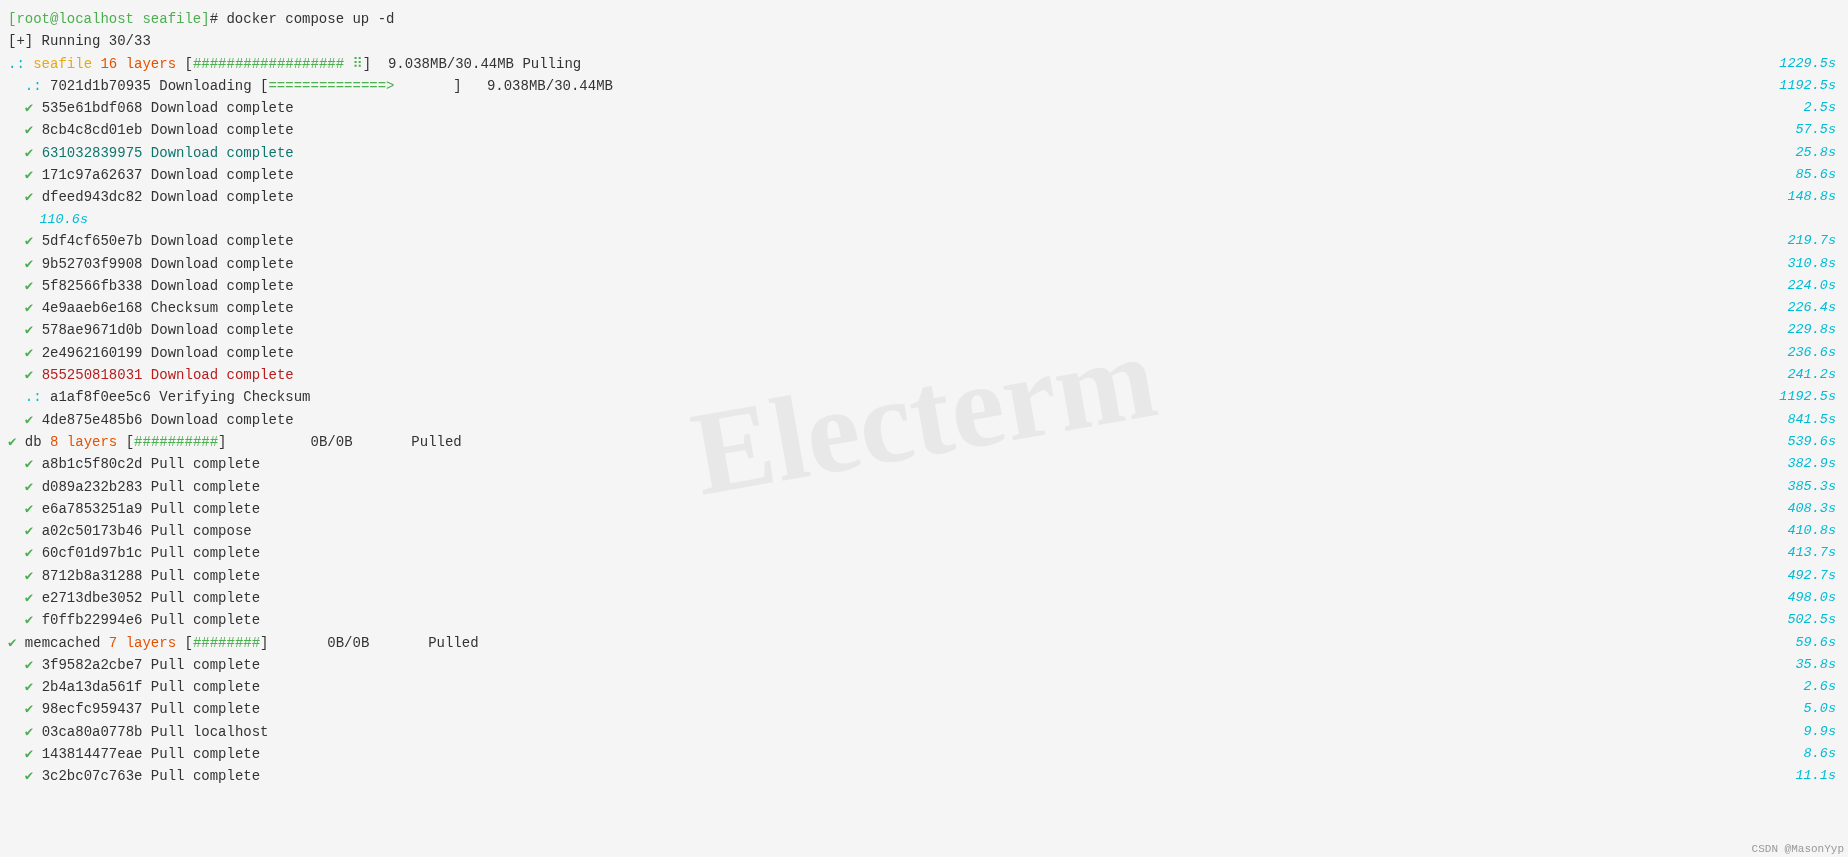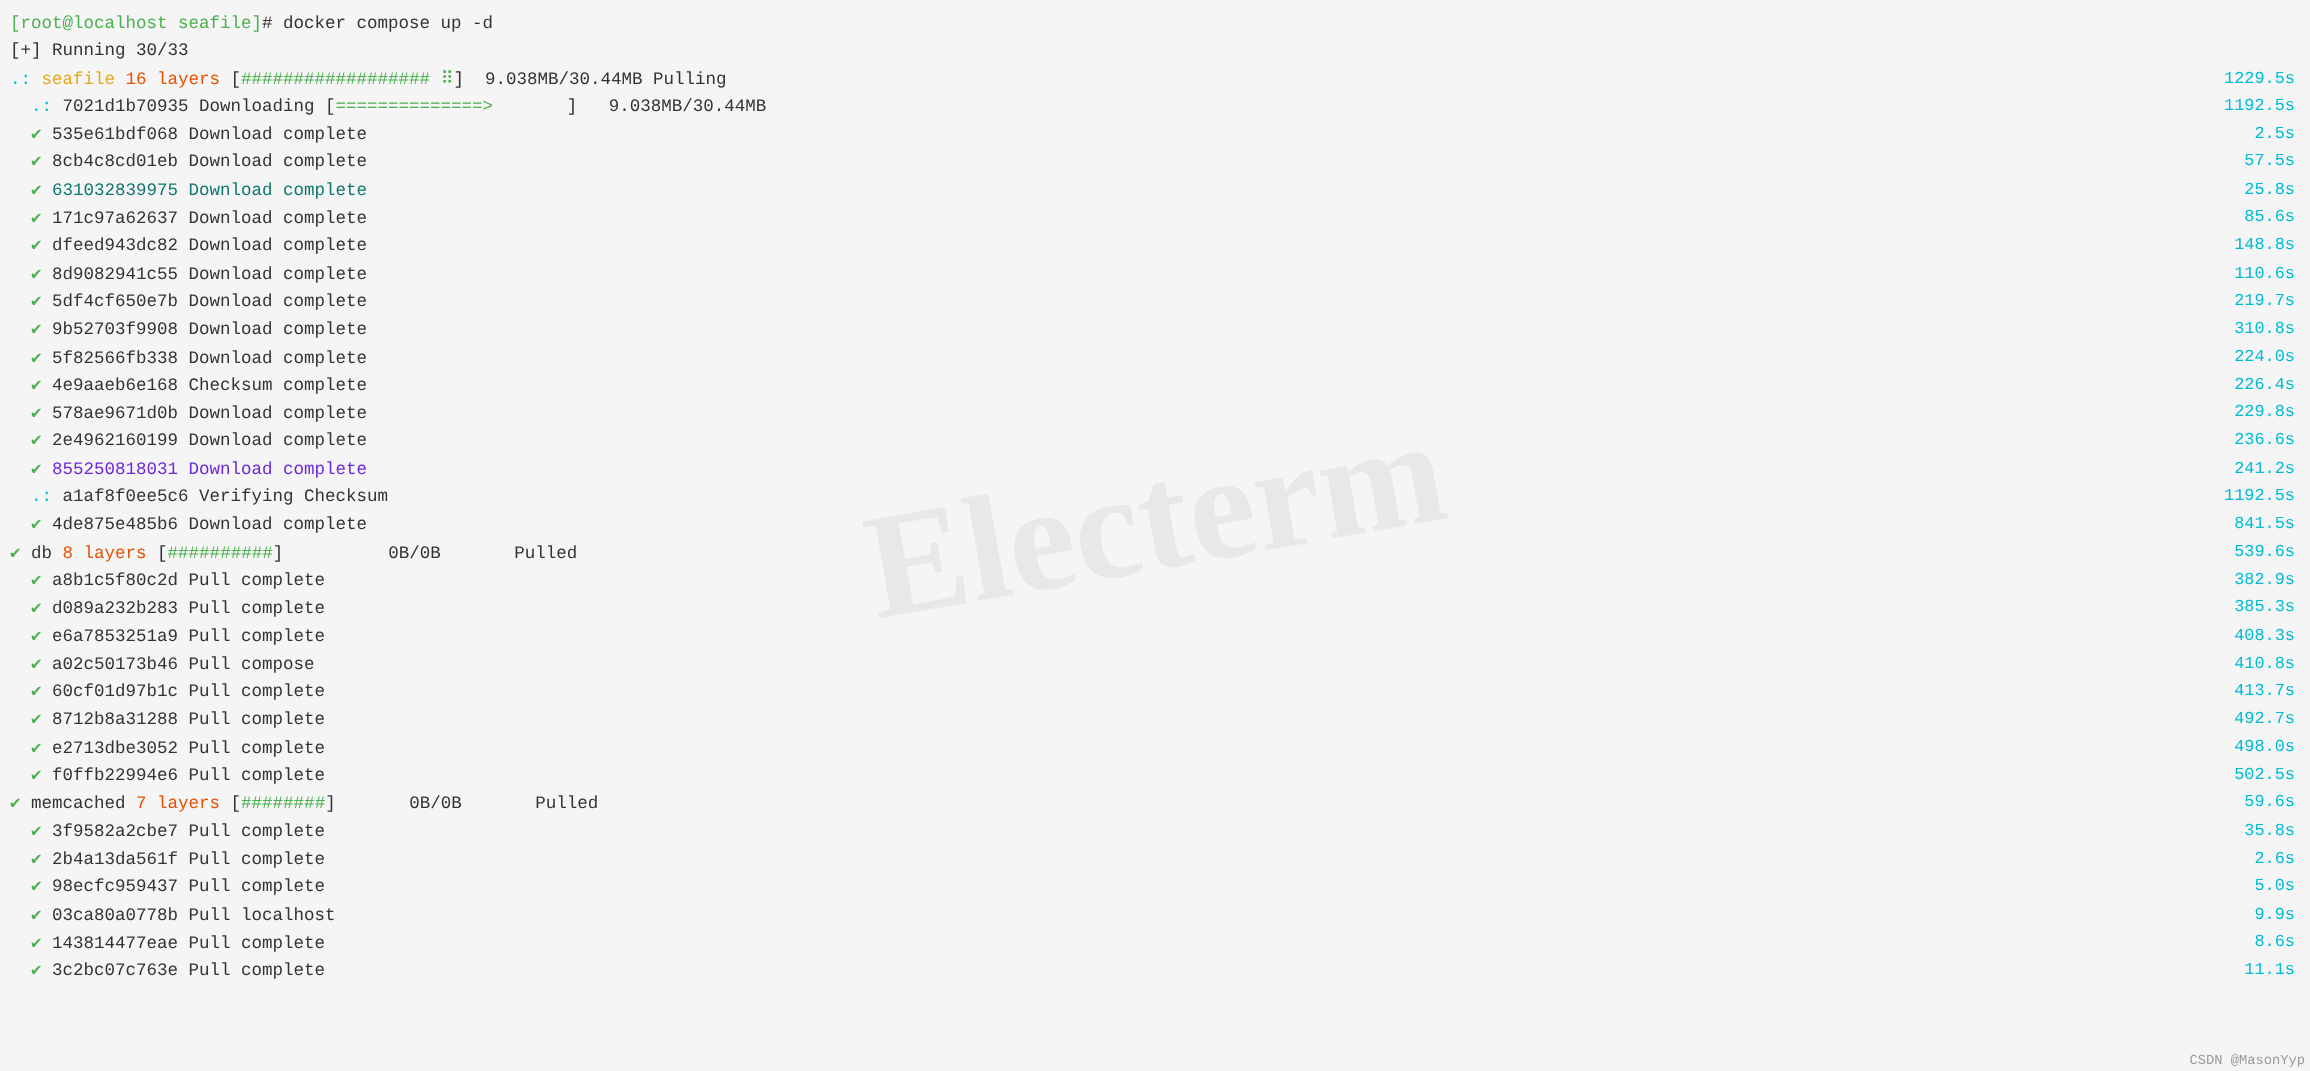--- a/index.html
+++ b/index.html
@@ -47,45 +47,46 @@
       padding: 1px 12px 1px 8px;
       white-space: pre;
       line-height: 1.45;
     }
     .line-left { flex: 1; }
     .line-right {
       color: #00bcd4;
       min-width: 80px;
       text-align: right;
       font-size: 13.5px;
+      font-style: italic;
     }
   </style>
 </head>
 <body>
 
 <div class="terminal">
   <div class="watermark">Electerm</div>
   <div id="lines-container">
       <div class="line"><span class="line-left"><span style="color:#4caf50">[root@localhost seafile]</span><span style="color:#333"># docker compose up -d</span></span></div>
       <div class="line"><span class="line-left"><span style="color:#333">[+] Running 30/33</span></span></div>
       <div class="line"><span class="line-left"><span style="color:#00bcd4">.: </span><span style="color:#e6a817">seafile </span><span style="color:#e65100">16 layers</span><span style="color:#333"> [</span><span style="color:#4caf50">##################</span><span style="color:#4caf50"> ⠿</span><span style="color:#333">]  9.038MB/30.44MB Pulling</span></span><span class="line-right">1229.5s</span></div>
       <div class="line"><span class="line-left"><span style="color:#333">  </span><span style="color:#00bcd4">.: </span><span style="color:#333">7021d1b70935 Downloading [</span><span style="color:#4caf50">==============&gt;</span><span style="color:#333">       ]   9.038MB/30.44MB</span></span><span class="line-right">1192.5s</span></div>
       <div class="line"><span class="line-left"><span>  </span><span style="color:#4caf50">✔</span><span style="color:#333"> 535e61bdf068 Download complete</span></span><span class="line-right">2.5s</span></div>
       <div class="line"><span class="line-left"><span>  </span><span style="color:#4caf50">✔</span><span style="color:#333"> 8cb4c8cd01eb Download complete</span></span><span class="line-right">57.5s</span></div>
       <div class="line"><span class="line-left"><span>  </span><span style="color:#4caf50">✔</span><span style="color:#0f766e"> 631032839975 Download complete</span></span><span class="line-right">25.8s</span></div>
       <div class="line"><span class="line-left"><span>  </span><span style="color:#4caf50">✔</span><span style="color:#333"> 171c97a62637 Download complete</span></span><span class="line-right">85.6s</span></div>
       <div class="line"><span class="line-left"><span>  </span><span style="color:#4caf50">✔</span><span style="color:#333"> dfeed943dc82 Download complete</span></span><span class="line-right">148.8s</span></div>
-      <div class="line"><span class="line-left"><span>  </span><span style="color:#4caf50">✔</span><span style="color:#333"> 8d9082941c55 Download complete</span></span><span class="line-right">110.6s</span></div>
+      <div class="line"><span class="line-right">110.6s</span></div>
       <div class="line"><span class="line-left"><span>  </span><span style="color:#4caf50">✔</span><span style="color:#333"> 5df4cf650e7b Download complete</span></span><span class="line-right">219.7s</span></div>
       <div class="line"><span class="line-left"><span>  </span><span style="color:#4caf50">✔</span><span style="color:#333"> 9b52703f9908 Download complete</span></span><span class="line-right">310.8s</span></div>
       <div class="line"><span class="line-left"><span>  </span><span style="color:#4caf50">✔</span><span style="color:#333"> 5f82566fb338 Download complete</span></span><span class="line-right">224.0s</span></div>
       <div class="line"><span class="line-left"><span>  </span><span style="color:#4caf50">✔</span><span style="color:#333"> 4e9aaeb6e168 Checksum complete</span></span><span class="line-right">226.4s</span></div>
       <div class="line"><span class="line-left"><span>  </span><span style="color:#4caf50">✔</span><span style="color:#333"> 578ae9671d0b Download complete</span></span><span class="line-right">229.8s</span></div>
       <div class="line"><span class="line-left"><span>  </span><span style="color:#4caf50">✔</span><span style="color:#333"> 2e4962160199 Download complete</span></span><span class="line-right">236.6s</span></div>
-      <div class="line"><span class="line-left"><span>  </span><span style="color:#4caf50">✔</span><span style="color:#6d28d9"> 855250818031 Download complete</span></span><span class="line-right">241.2s</span></div>
+      <div class="line"><span class="line-left"><span>  </span><span style="color:#4caf50">✔</span><span style="color:#b91c1c"> 855250818031 Download complete</span></span><span class="line-right">241.2s</span></div>
       <div class="line"><span class="line-left"><span style="color:#333">  </span><span style="color:#00bcd4">.: </span><span style="color:#333">a1af8f0ee5c6 Verifying Checksum</span></span><span class="line-right">1192.5s</span></div>
       <div class="line"><span class="line-left"><span>  </span><span style="color:#4caf50">✔</span><span style="color:#333"> 4de875e485b6 Download complete</span></span><span class="line-right">841.5s</span></div>
       <div class="line"><span class="line-left"><span style="color:#4caf50">✔ </span><span style="color:#333">db </span><span style="color:#e65100">8 layers</span><span style="color:#333"> [</span><span style="color:#4caf50">##########</span><span style="color:#333">]          0B/0B       Pulled</span></span><span class="line-right">539.6s</span></div>
       <div class="line"><span class="line-left"><span>  </span><span style="color:#4caf50">✔</span><span style="color:#333"> a8b1c5f80c2d Pull complete</span></span><span class="line-right">382.9s</span></div>
       <div class="line"><span class="line-left"><span>  </span><span style="color:#4caf50">✔</span><span style="color:#333"> d089a232b283 Pull complete</span></span><span class="line-right">385.3s</span></div>
       <div class="line"><span class="line-left"><span>  </span><span style="color:#4caf50">✔</span><span style="color:#333"> e6a7853251a9 Pull complete</span></span><span class="line-right">408.3s</span></div>
       <div class="line"><span class="line-left"><span>  </span><span style="color:#4caf50">✔</span><span style="color:#333"> a02c50173b46 Pull compose</span></span><span class="line-right">410.8s</span></div>
       <div class="line"><span class="line-left"><span>  </span><span style="color:#4caf50">✔</span><span style="color:#333"> 60cf01d97b1c Pull complete</span></span><span class="line-right">413.7s</span></div>
       <div class="line"><span class="line-left"><span>  </span><span style="color:#4caf50">✔</span><span style="color:#333"> 8712b8a31288 Pull complete</span></span><span class="line-right">492.7s</span></div>
       <div class="line"><span class="line-left"><span>  </span><span style="color:#4caf50">✔</span><span style="color:#333"> e2713dbe3052 Pull complete</span></span><span class="line-right">498.0s</span></div>

